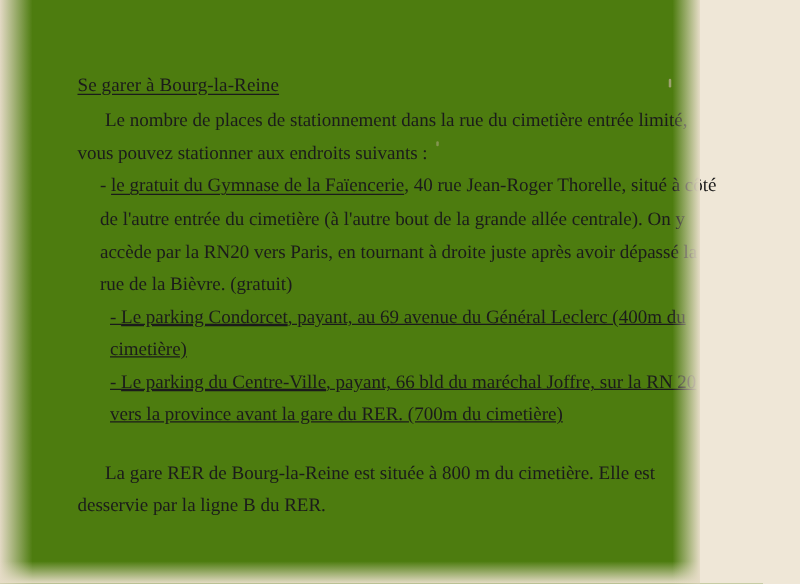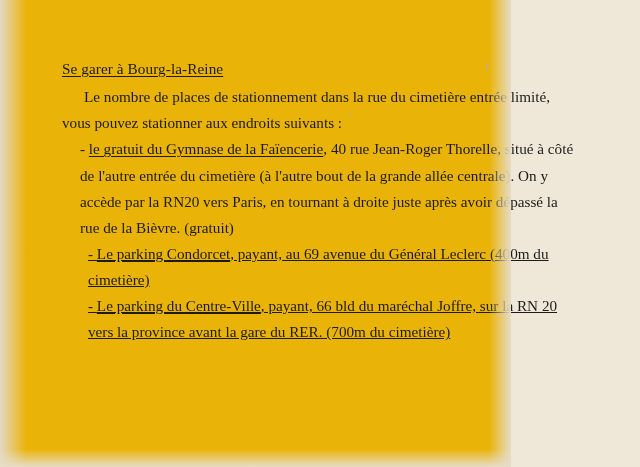--- a/index.html
+++ b/index.html
@@ -8,23 +8,23 @@
   }
   body {
     width: 640px;
     height: 467px;
     background: #efe7d7;
     font-family: "Liberation Serif", serif;
     overflow: hidden;
   }
   #page {
     position: relative;
-    width: 511px;
+    width: 560px;
     height: 467px;
-    background: #eab308;
+    background: #4d7c0f;
     box-sizing: border-box;
     padding-left: 30px;
   }
   
   #page::before {
     content: "";
     position: absolute;
     left: 0; top: 0; bottom: 0;
     width: 26px;
     background: linear-gradient(to right, #e3d9c4, rgba(242,234,217,0));
@@ -128,17 +128,18 @@
       <span>- </span><span class="u">Le parking Condorcet</span><span>, payant, au 69 avenue du Général Leclerc (400m du cimetière)</span>
     </p>
 
     <p class="para bullet2">
       <span>- </span><span class="u">Le parking du Centre-Ville</span><span>, payant, 66  bld du maréchal Joffre, sur la RN 20 vers la province avant la gare du RER. (700m du cimetière)</span>
     </p>
 
     <div class="gap-block"></div>
 
 
+    <p class="para">La gare RER de Bourg-la-Reine est située à 800 m du cimetière. Elle est desservie par la ligne B du RER.</p>
 
   </div>
 
   <div id="bottom-shade"></div>
 </div>
 
 </body></html>

